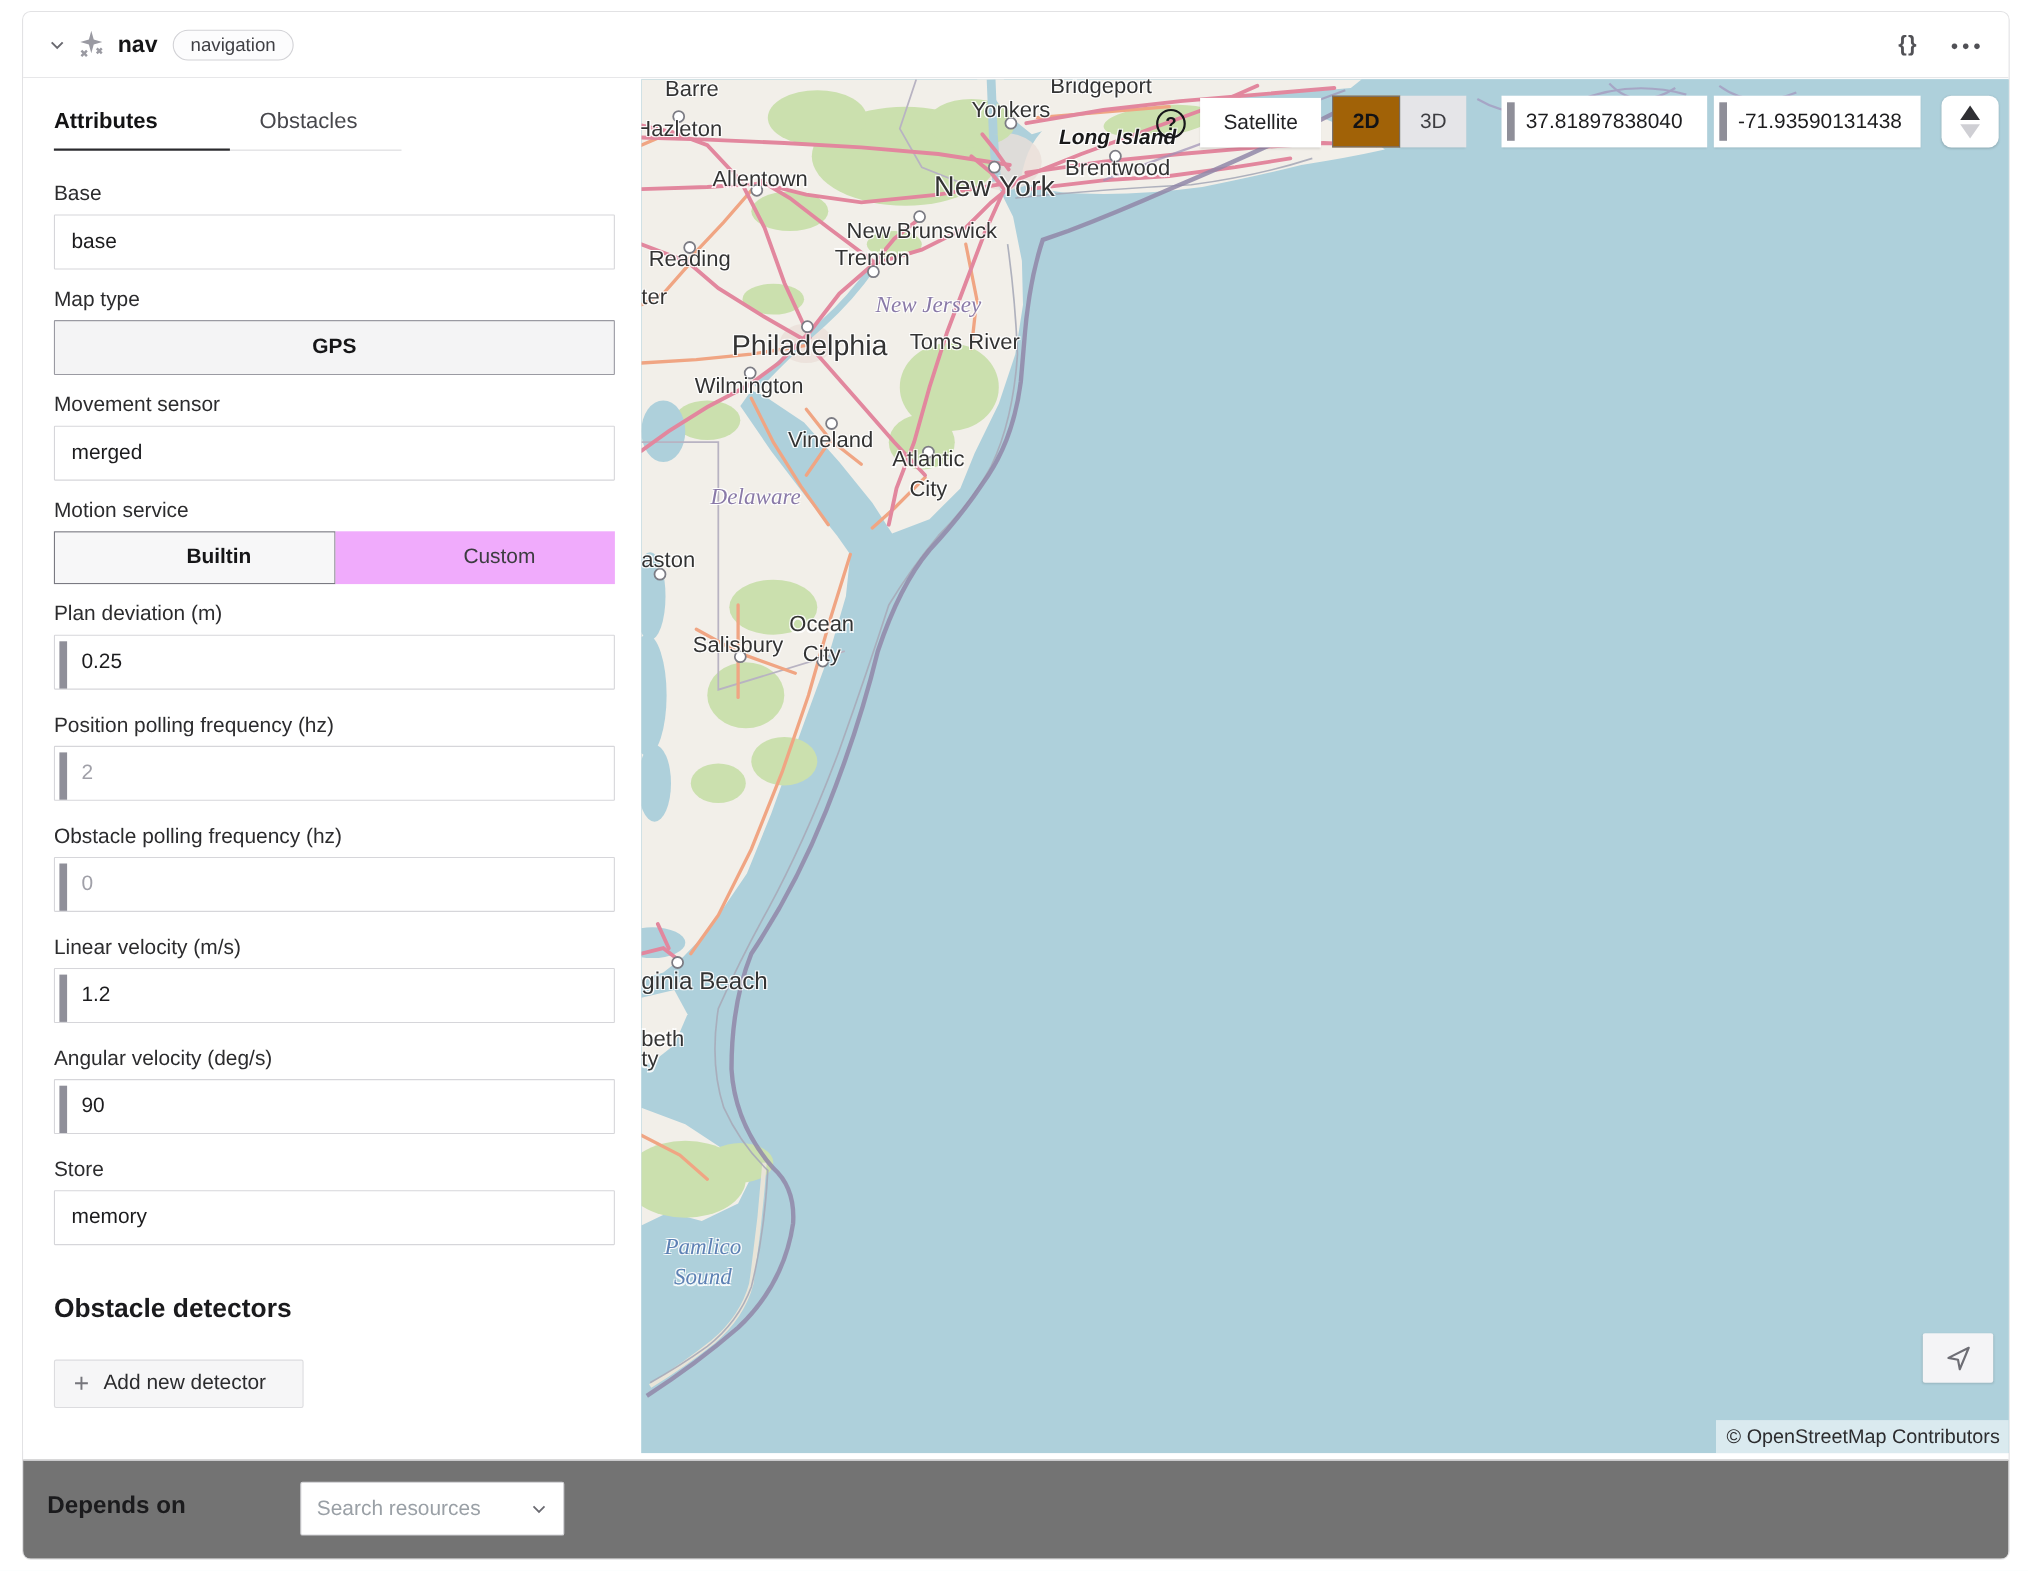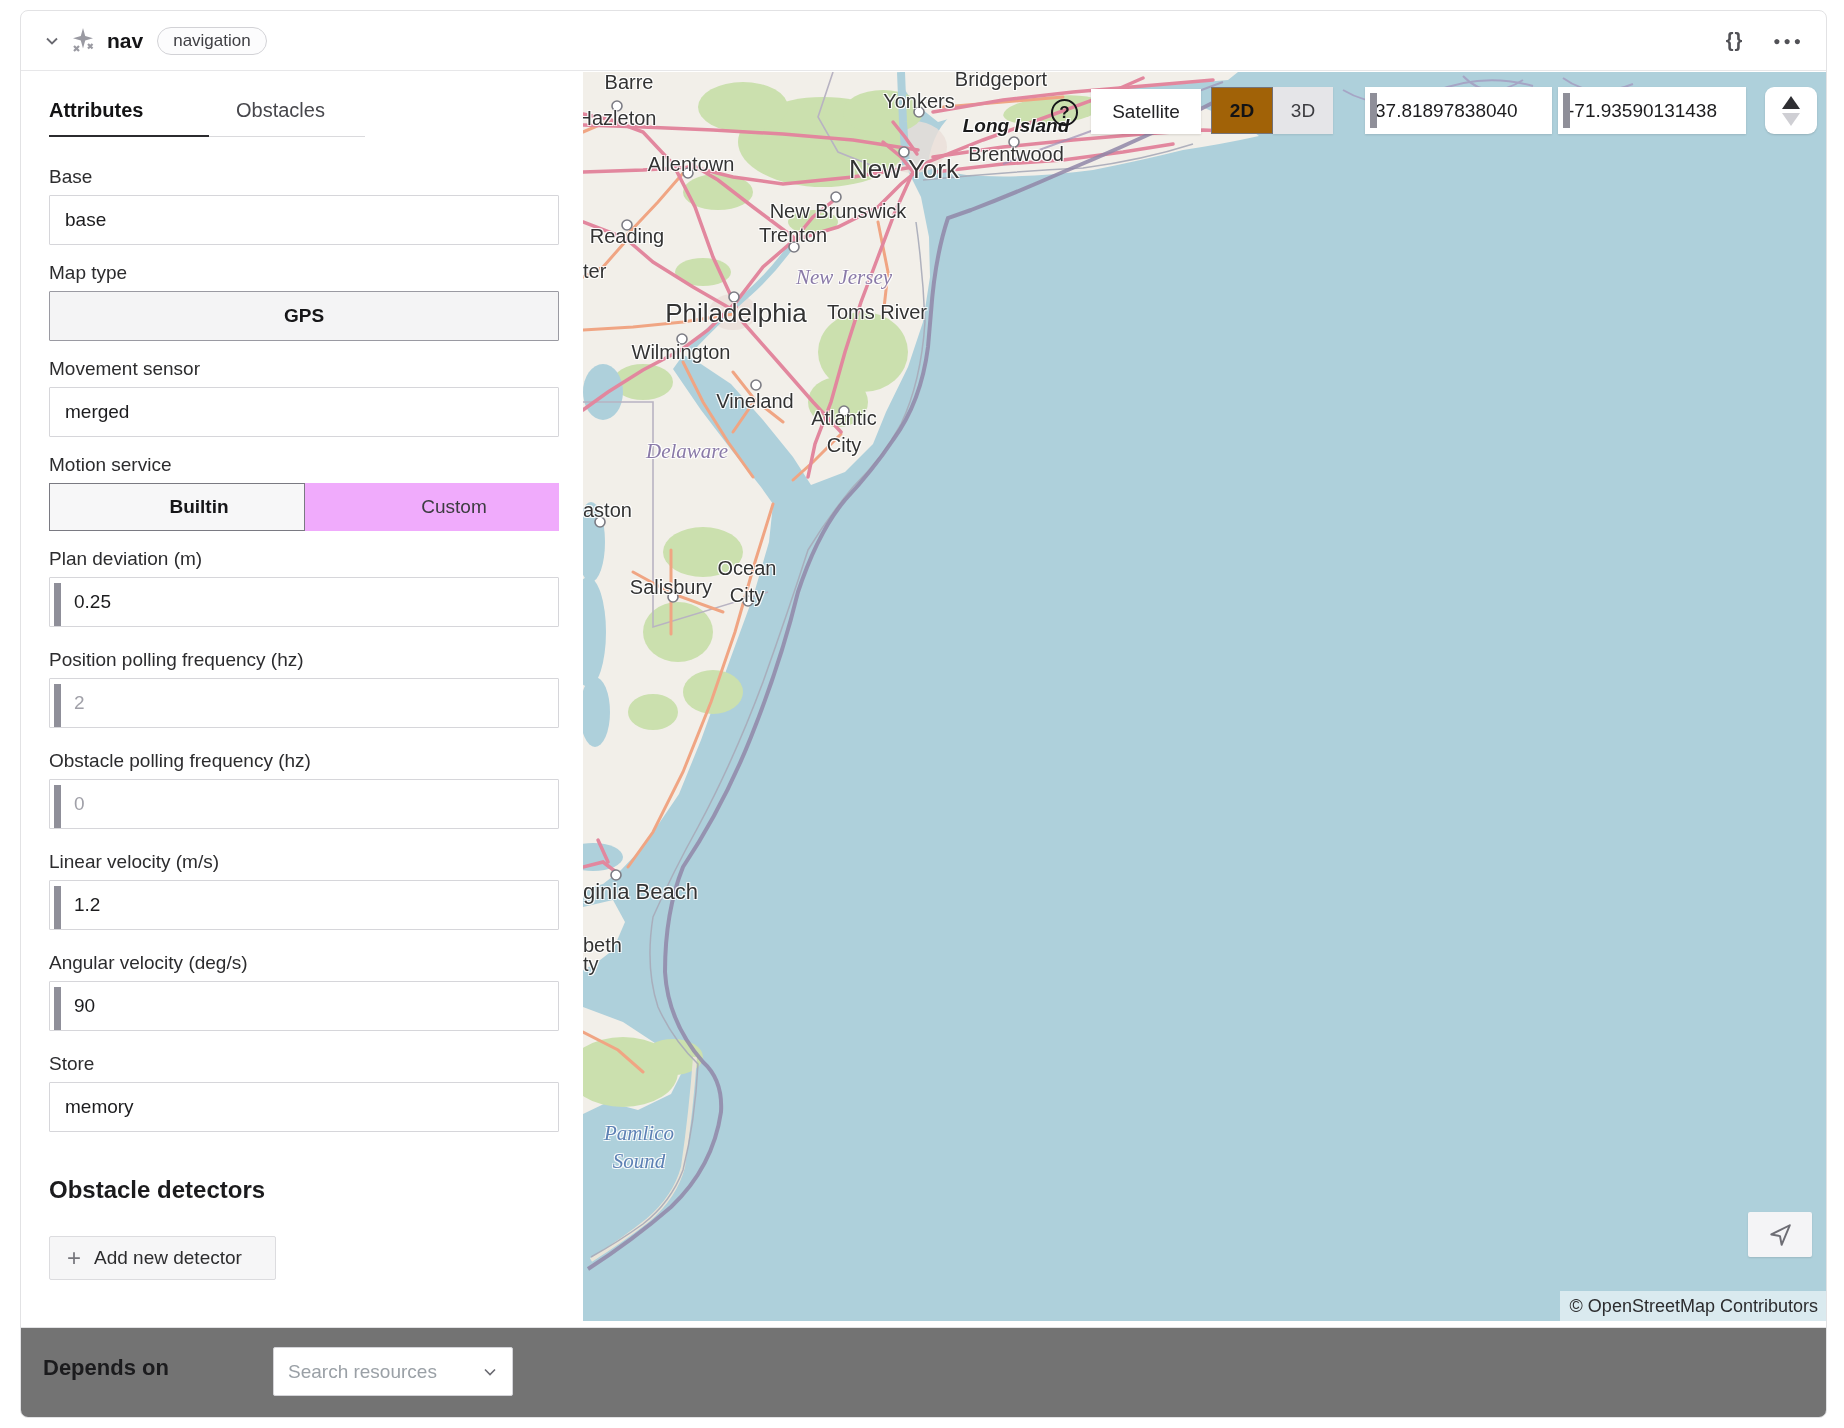--- a/index.html
+++ b/index.html
@@ -75,21 +75,21 @@
              font-size:19px; color:#232326; cursor:pointer; box-shadow:0 1px 2px rgba(0,0,0,.12); }
   .btn-satellite { left:508px; top:17px; width:110px; height:45px; }
   .seg23 { position:absolute; left:628px; top:15px; height:47px; display:flex; }
   .seg23 .m2d { width:62px; background:#a16207; border:1.5px solid #74747c; font-weight:bold; font-size:19px;
                 display:flex; align-items:center; justify-content:center; cursor:pointer; color:#131315; }
   .seg23 .m3d { width:60px; background:#e5e5e8; font-size:19px; display:flex; align-items:center; justify-content:center;
                 cursor:pointer; color:#3c3c40; box-shadow:0 1px 2px rgba(0,0,0,.10); }
   .coord { position:absolute; top:15px; height:47px; background:#fff; box-shadow:0 1px 2px rgba(0,0,0,.12); }
   .coord .bar { position:absolute; left:5px; top:6px; bottom:6px; width:7px; background:#8f8f99; }
   .coord input { width:100%; height:100%; border:none; outline:none; font-size:19px; color:#1c1c1e;
-                 padding-left:10px; background:transparent; font-family:"Liberation Sans",sans-serif; }
+                 padding-left:22px; background:transparent; font-family:"Liberation Sans",sans-serif; }
   .coord.lat { left:782px; width:187px; }
   .coord.lng { left:975px; width:188px; }
   .stepper { position:absolute; left:1182px; top:15px; width:52px; height:47px; background:#fff; border-radius:9px;
              box-shadow:0 1px 2px rgba(0,0,0,.15); display:flex; flex-direction:column; align-items:center;
              justify-content:center; gap:4px; cursor:pointer; }
   .tri-up { width:0; height:0; border-left:9px solid transparent; border-right:9px solid transparent; border-bottom:13px solid #2f2f33; }
   .tri-dn { width:0; height:0; border-left:9px solid transparent; border-right:9px solid transparent; border-top:13px solid #cfcfd4; }
   .locate-btn { position:absolute; left:1165px; top:1140px; width:64px; height:45px; background:#f4f4f6;
                 border-radius:2px; display:flex; align-items:center; justify-content:center; cursor:pointer;
                 box-shadow:0 1px 2px rgba(0,0,0,.12); }

